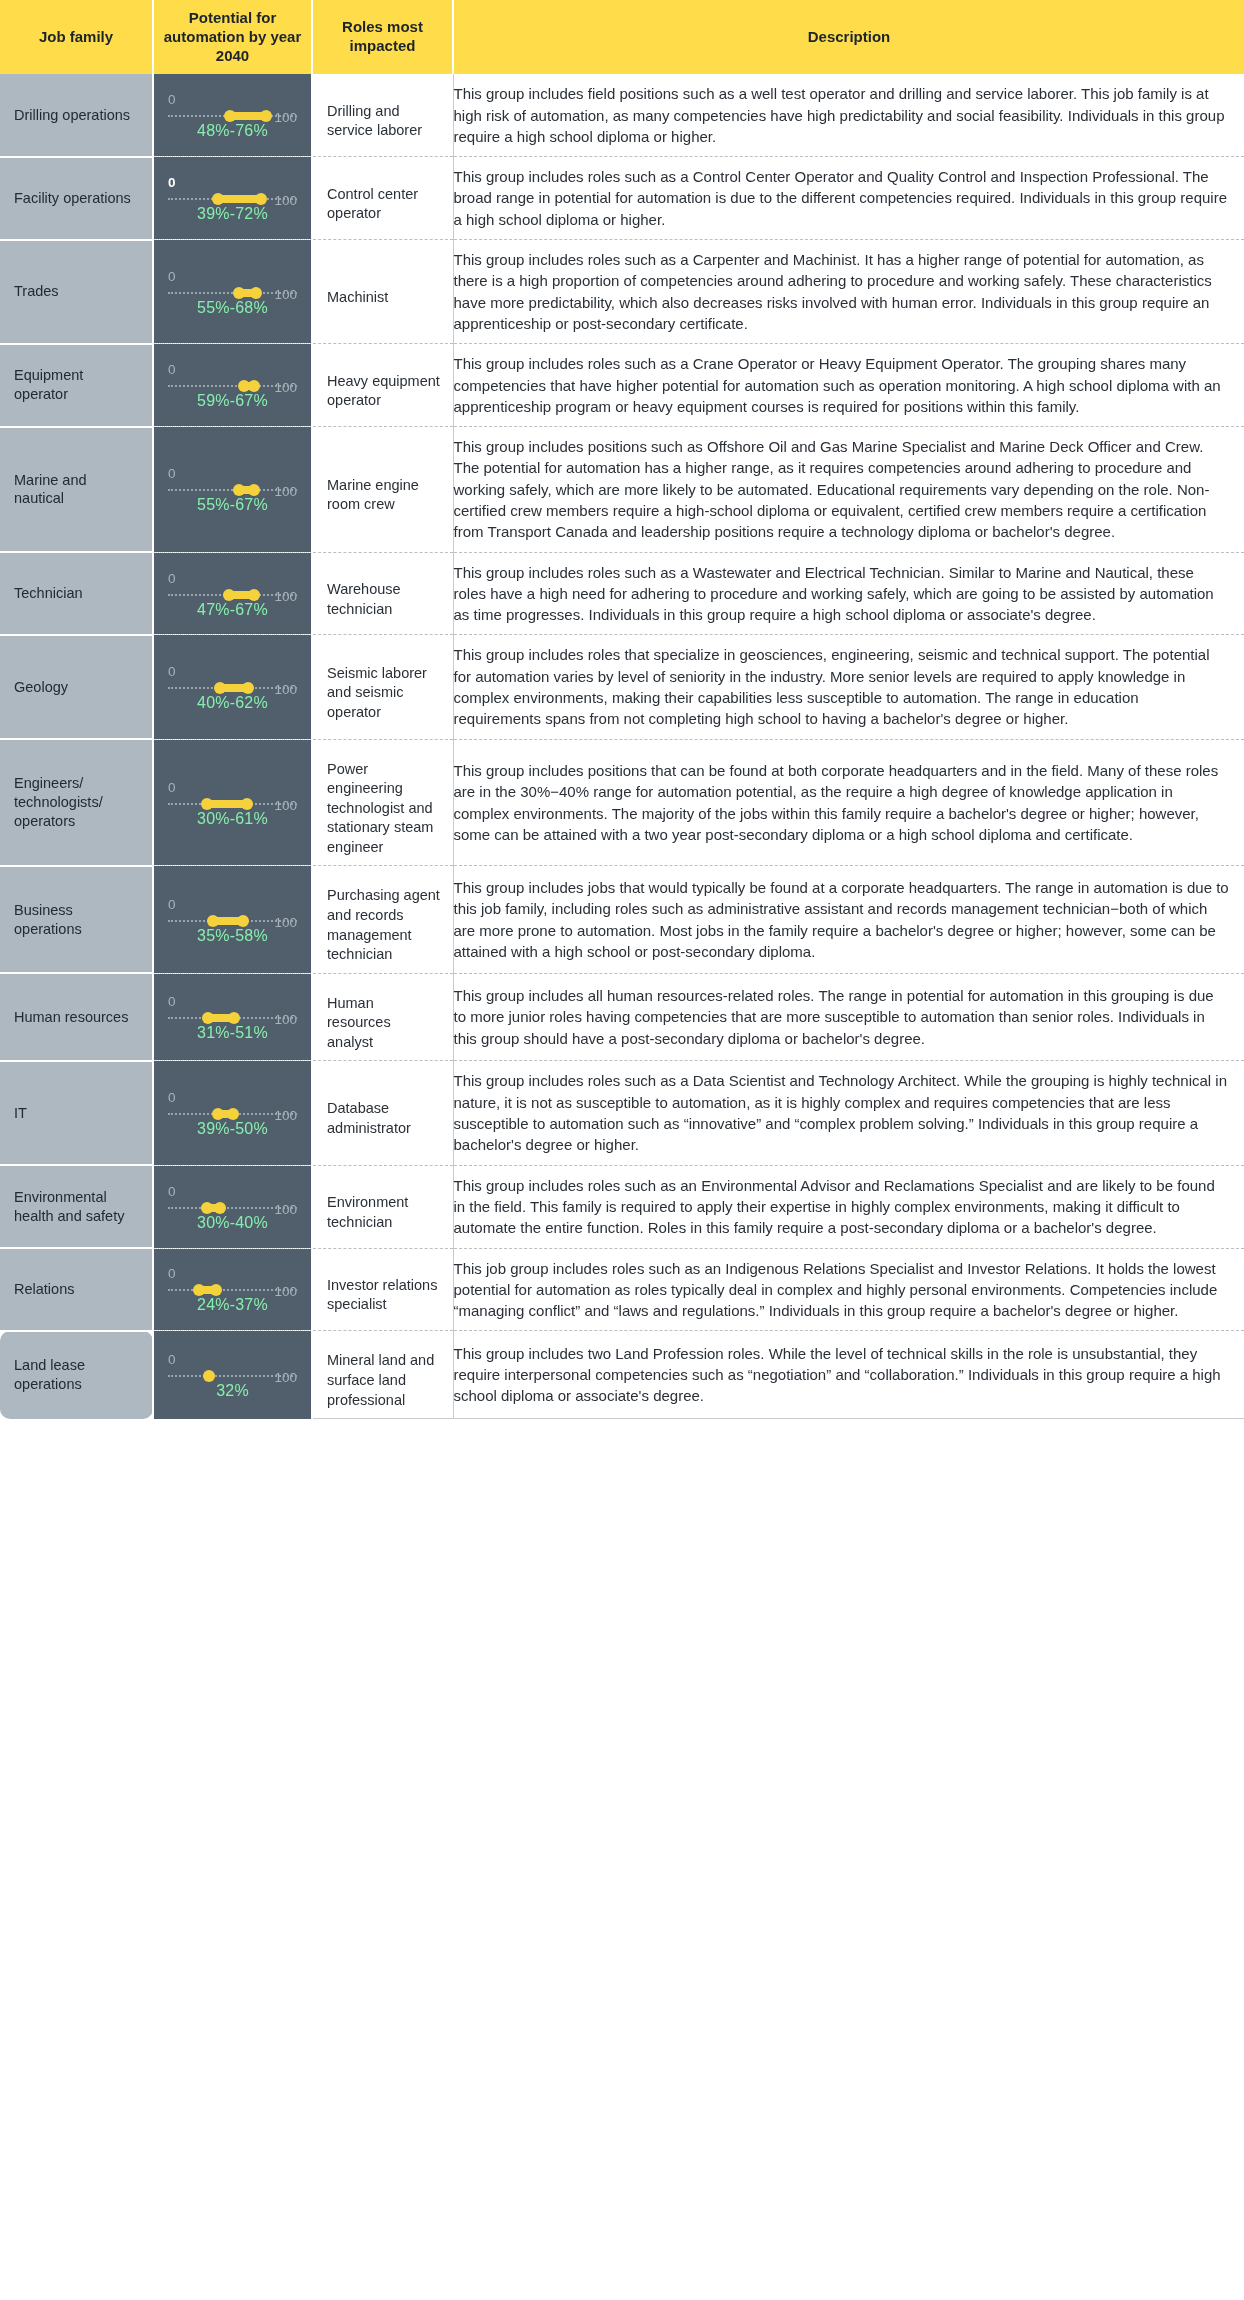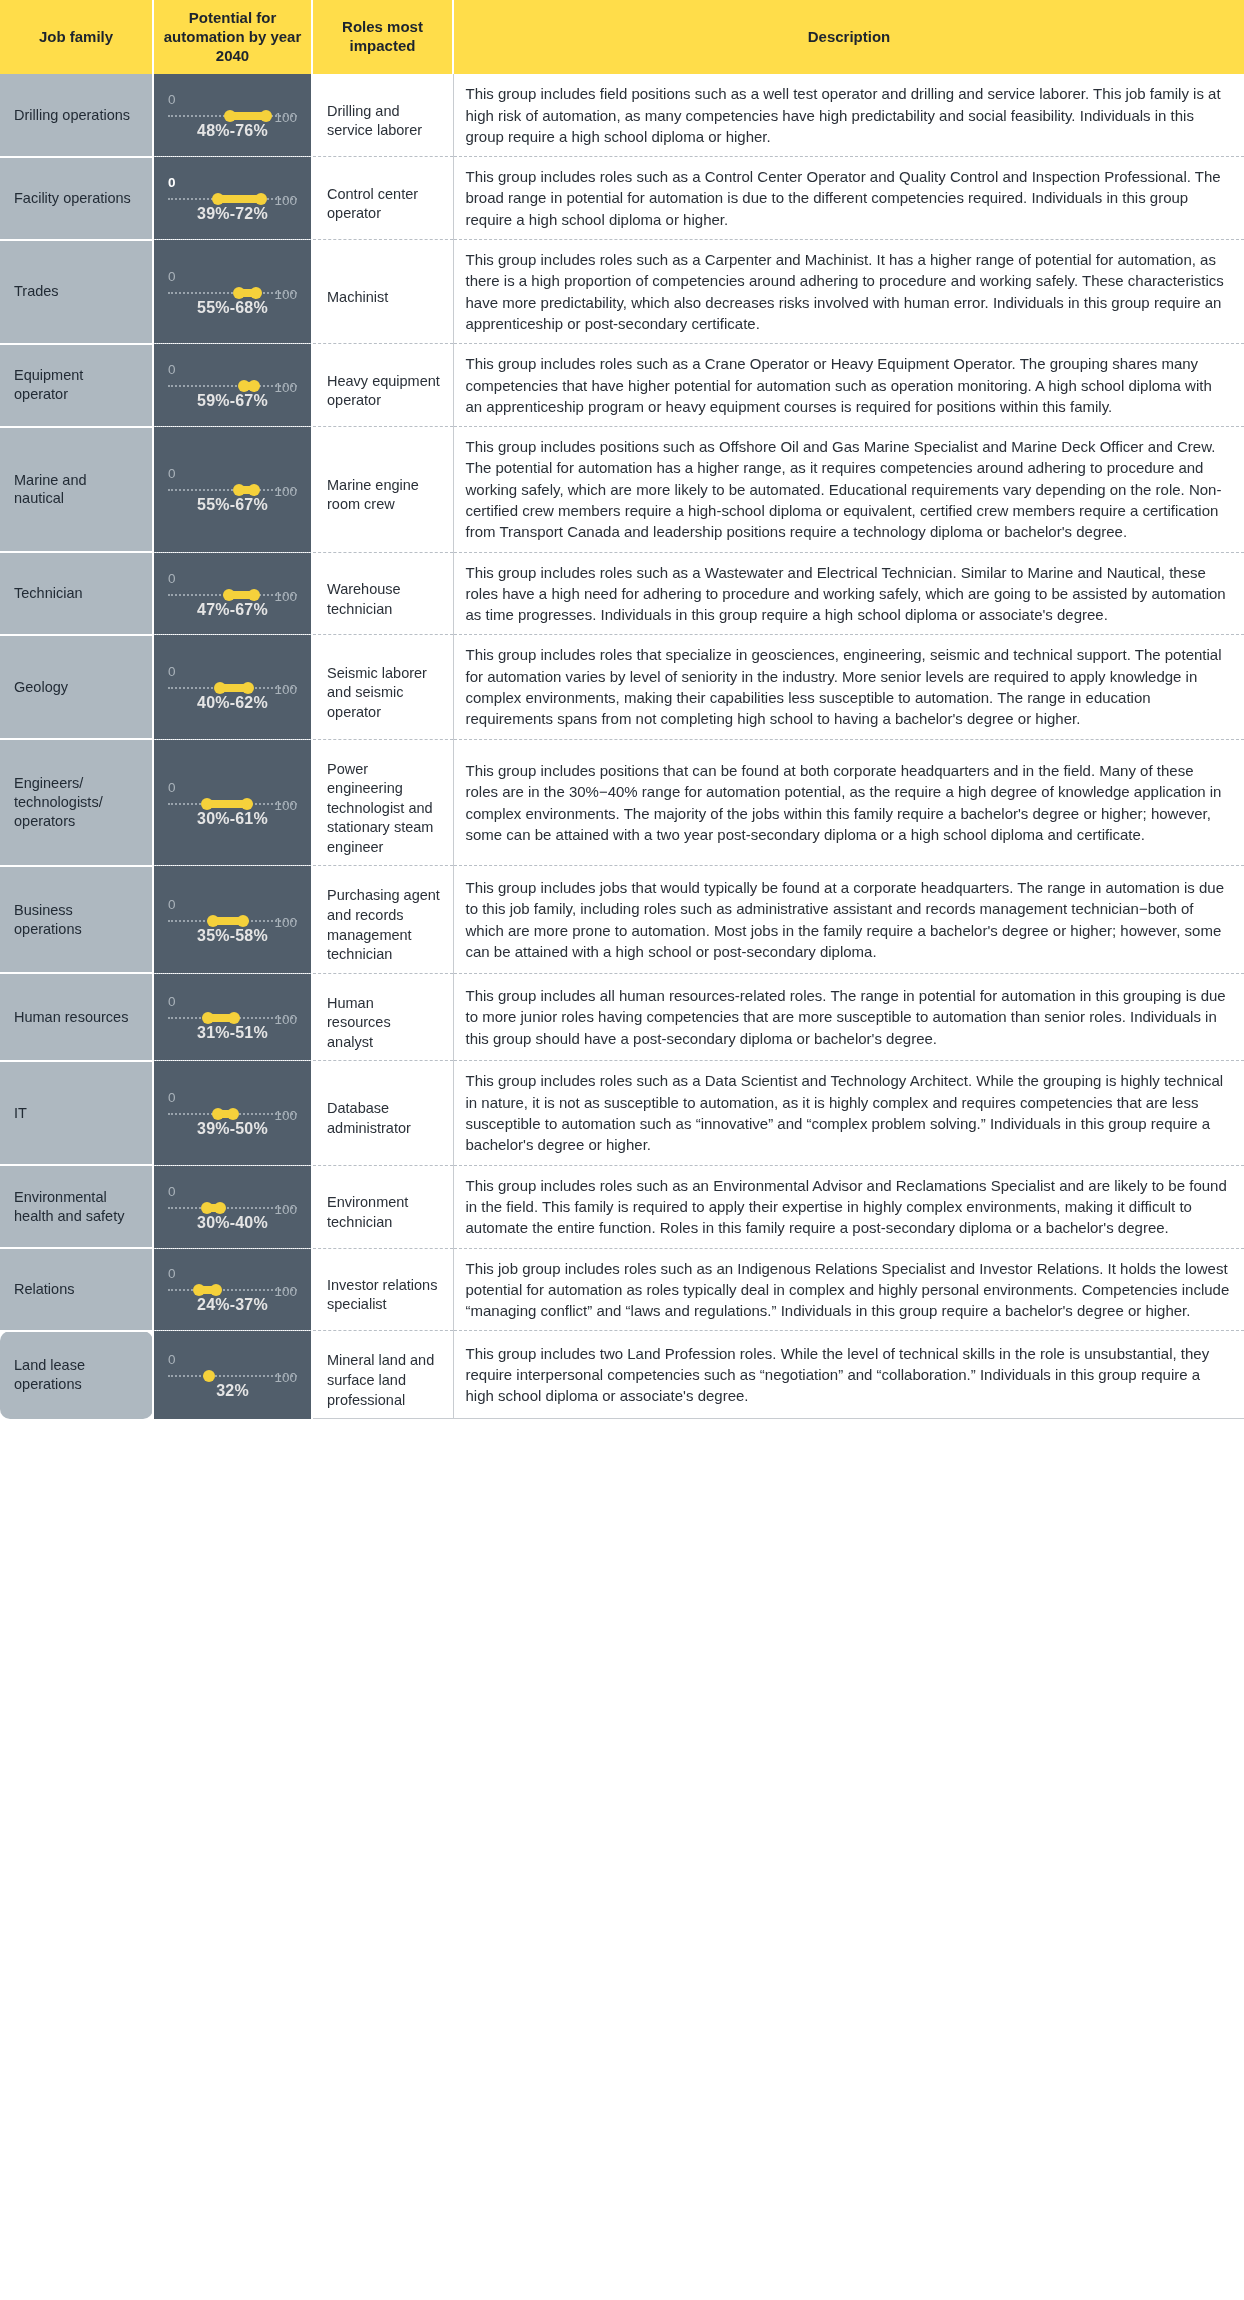--- a/index.html
+++ b/index.html
@@ -67,21 +67,21 @@
     font-size: 14.5px;
     padding: 20px 12px 8px 14px;
     border-bottom: 1px dashed #b9bfc6;
     border-right: 1px solid #c8ccd1;
     line-height: 1.35;
   }
   td.desc {
     background: #ffffff;
     color: #2a3038;
     font-size: 15px;
-    padding: 9px 14px 9px 12px;
+    padding: 9px 14px 9px 0;
     border-bottom: 1px dashed #b9bfc6;
     line-height: 1.42;
   }
   tbody tr:last-child td.roles,
   tbody tr:last-child td.desc { border-bottom: 1px solid #c8ccd1; }
   tbody tr:last-child td.family { border-bottom: none; border-radius: 10px; }
   tbody tr:last-child td.gauge { border-bottom: none; }
 
   
   .gauge-wrap {
@@ -123,23 +123,23 @@
   .gauge-dot {
     position: absolute;
     top: 0px;
     width: 12px; height: 12px;
     margin-left: -6px;
     border-radius: 50%;
     background: #F5D13B;
   }
   .gauge-label {
     text-align: center;
-    color: #e5e5e5;
+    color: #86efac;
     font-size: 16px;
-    font-weight: 700;
+    font-weight: 400;
     letter-spacing: .2px;
   }
   
   .gauge-ends.bright .end-min { color: #ffffff; font-weight: 700; }
 </style>
 </head>
 <body>
 
 <table id="table-root">
   <colgroup>

